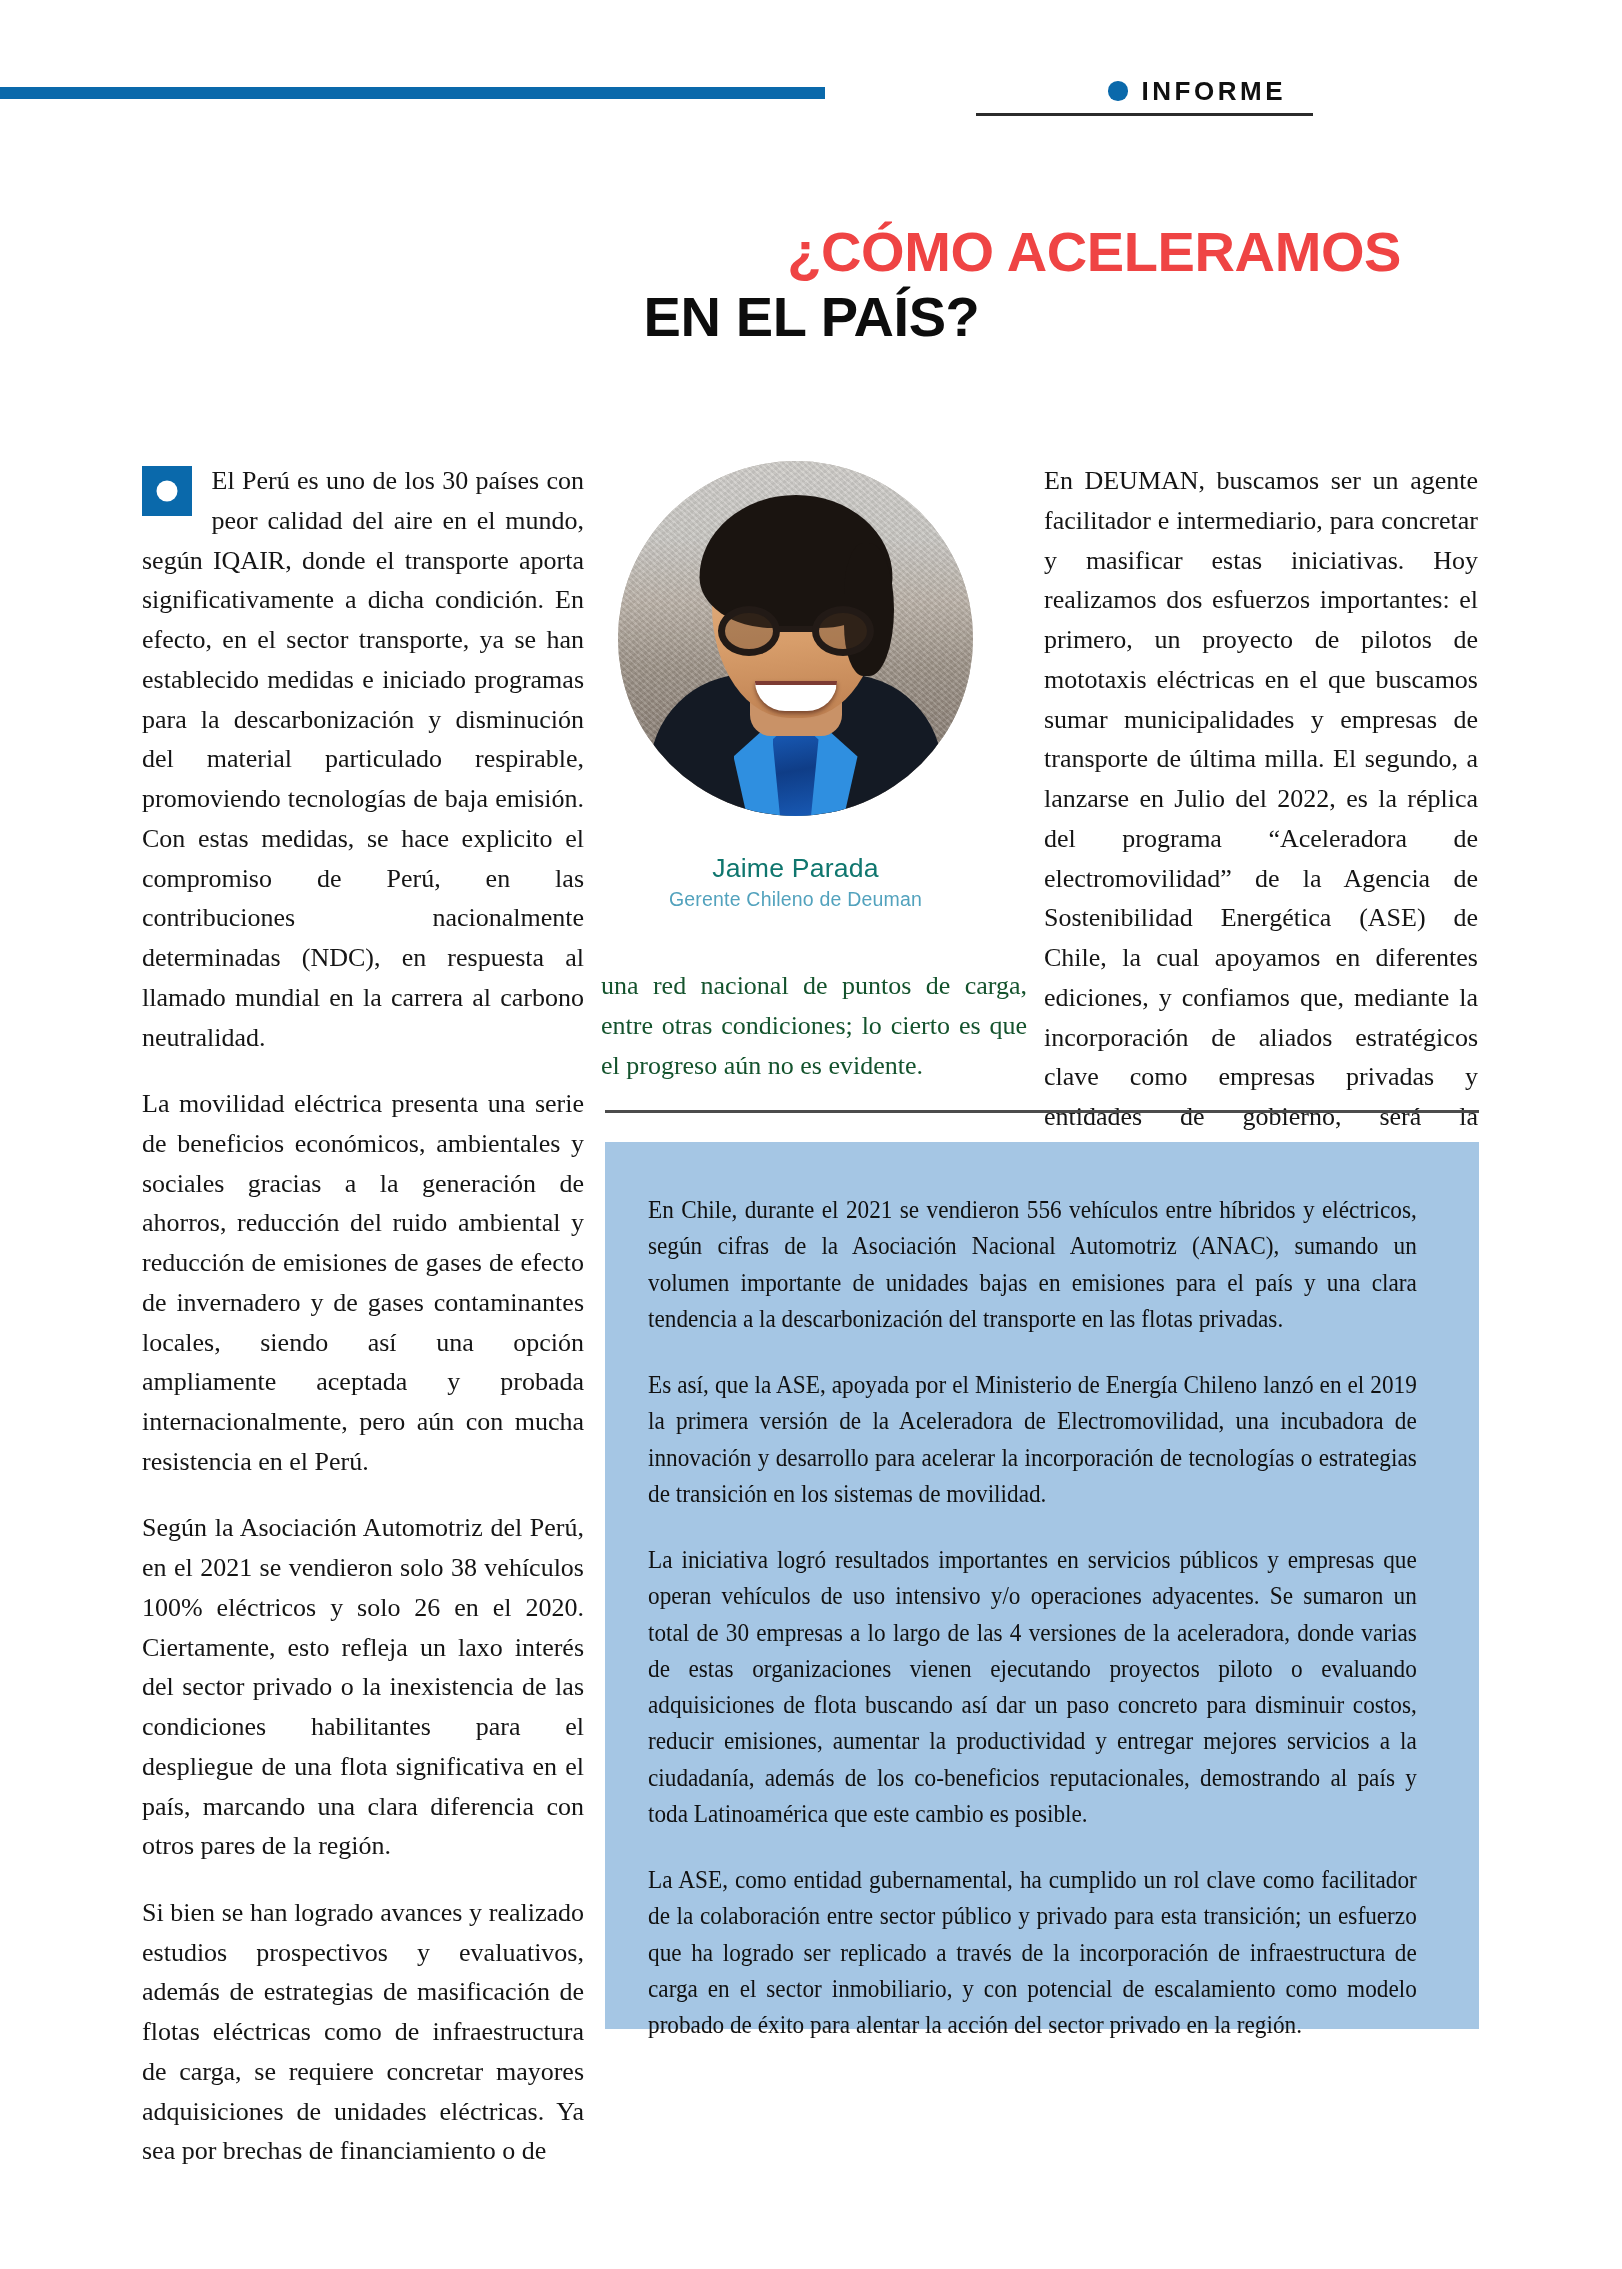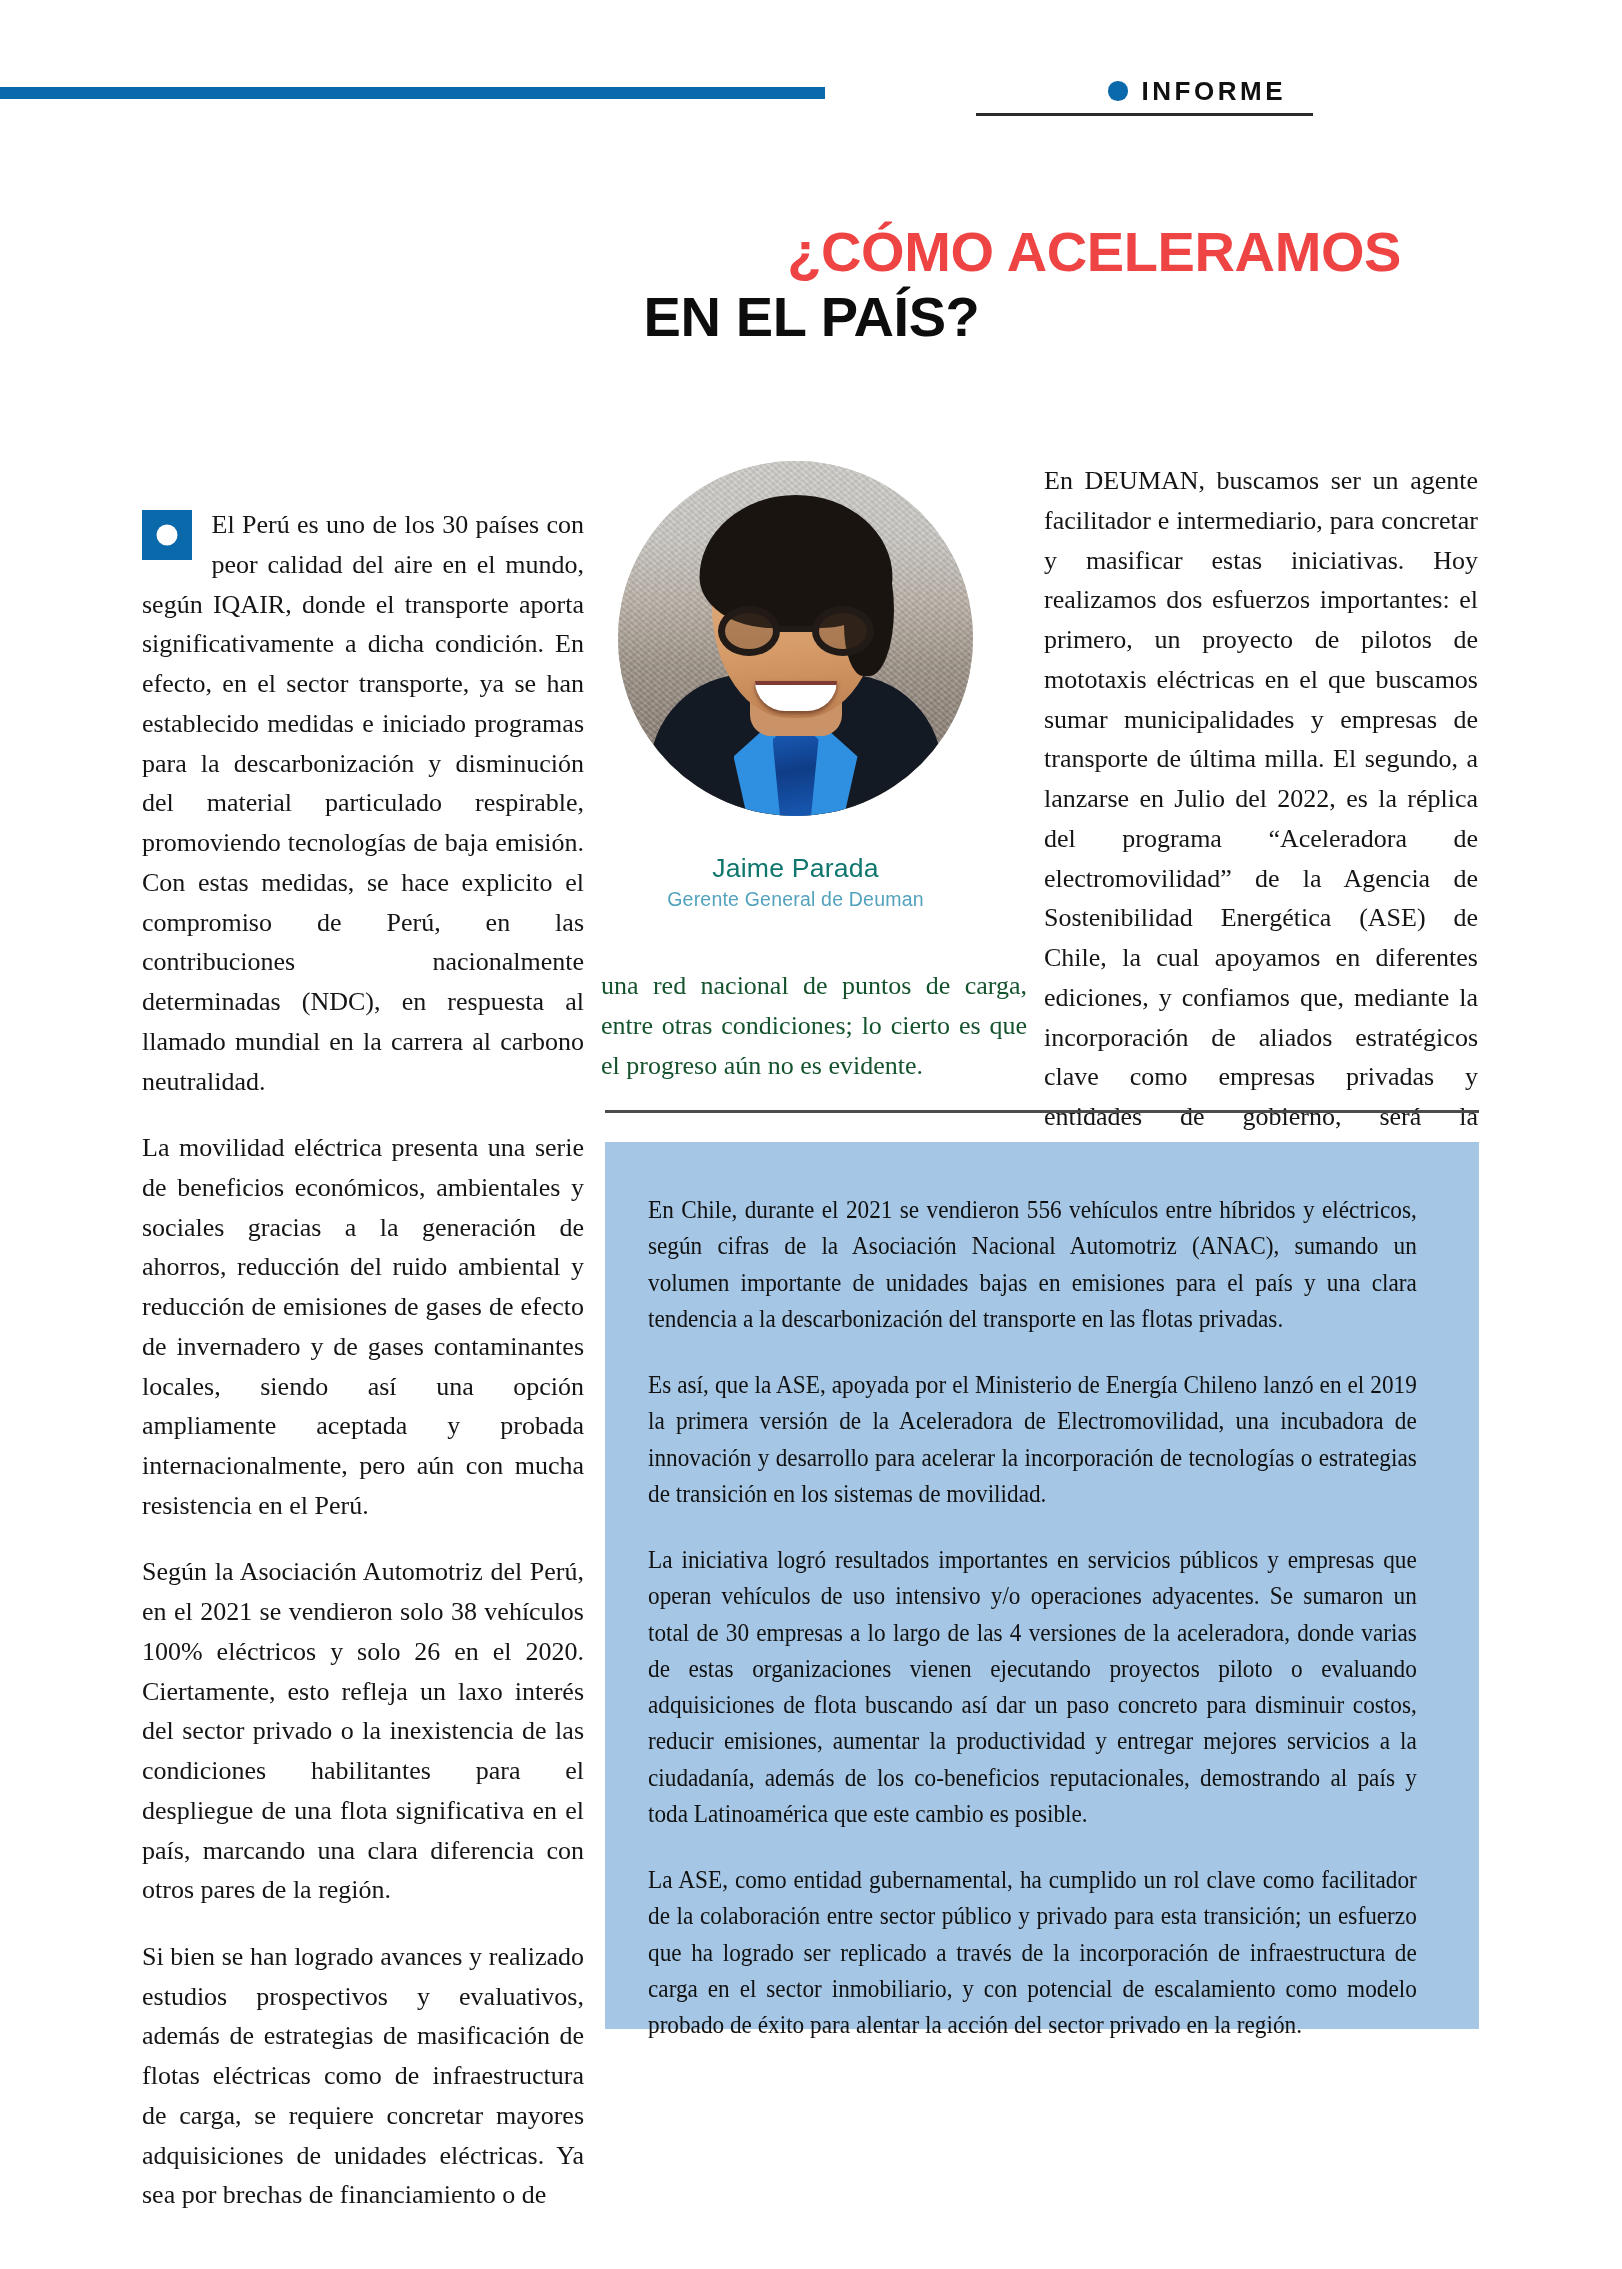--- a/index.html
+++ b/index.html
@@ -88,21 +88,20 @@
   
   .col-left {
     position: absolute;
     left: 142px;
     top: 461px;
     width: 442px;
     font-size: 26px;
     line-height: 1.53;
     text-align: justify;
     color: #151515;
-    margin-top: 44px;
   }
 
   .col-mid {
     position: absolute;
     left: 601px;
     top: 966px;
     width: 426px;
     font-size: 26px;
     line-height: 1.53;
     text-align: justify;
@@ -365,21 +364,21 @@
     <div class="ph-hair"></div>
     <div class="ph-hair-r"></div>
     <div class="ph-smile"></div>
     <div class="ph-glass">
       <span class="lens l"></span>
       <span class="bridge"></span>
       <span class="lens r"></span>
     </div>
   </div>
   <div class="portrait-name">Jaime Parada</div>
-  <div class="portrait-role">Gerente General de Deuman</div>
+  <div class="portrait-role">Gerente Chileno de Deuman</div>
 </div>
 
 <div class="col-mid">
   <p>una red nacional de puntos de carga, entre otras condiciones; lo cierto es que el progreso aún no es evidente.</p>
 </div>
 
 <div class="col-right">
   <p><span>En DEUMAN, buscamos ser un agente facilitador e intermediario, para concretar y masificar estas iniciativas. Hoy realizamos dos esfuerzos importantes: el primero, un proyecto de pilotos de mototaxis eléctricas en el que buscamos sumar municipalidades y empresas de transporte de última milla. El segundo, a lanzarse en Julio del 2022, es la réplica del programa “Aceleradora de electromovilidad” de la Agencia de Sostenibilidad Energética (ASE) de Chile, la cual apoyamos en diferentes ediciones, y confiamos que, mediante la incorporación de aliados estratégicos clave como empresas privadas y entidades de gobierno, será la herramienta para promover la electromovilidad en Perú.</span><span class="end-mark"><i class="dark"></i><i class="blue"></i></span></p>
 </div>
 

